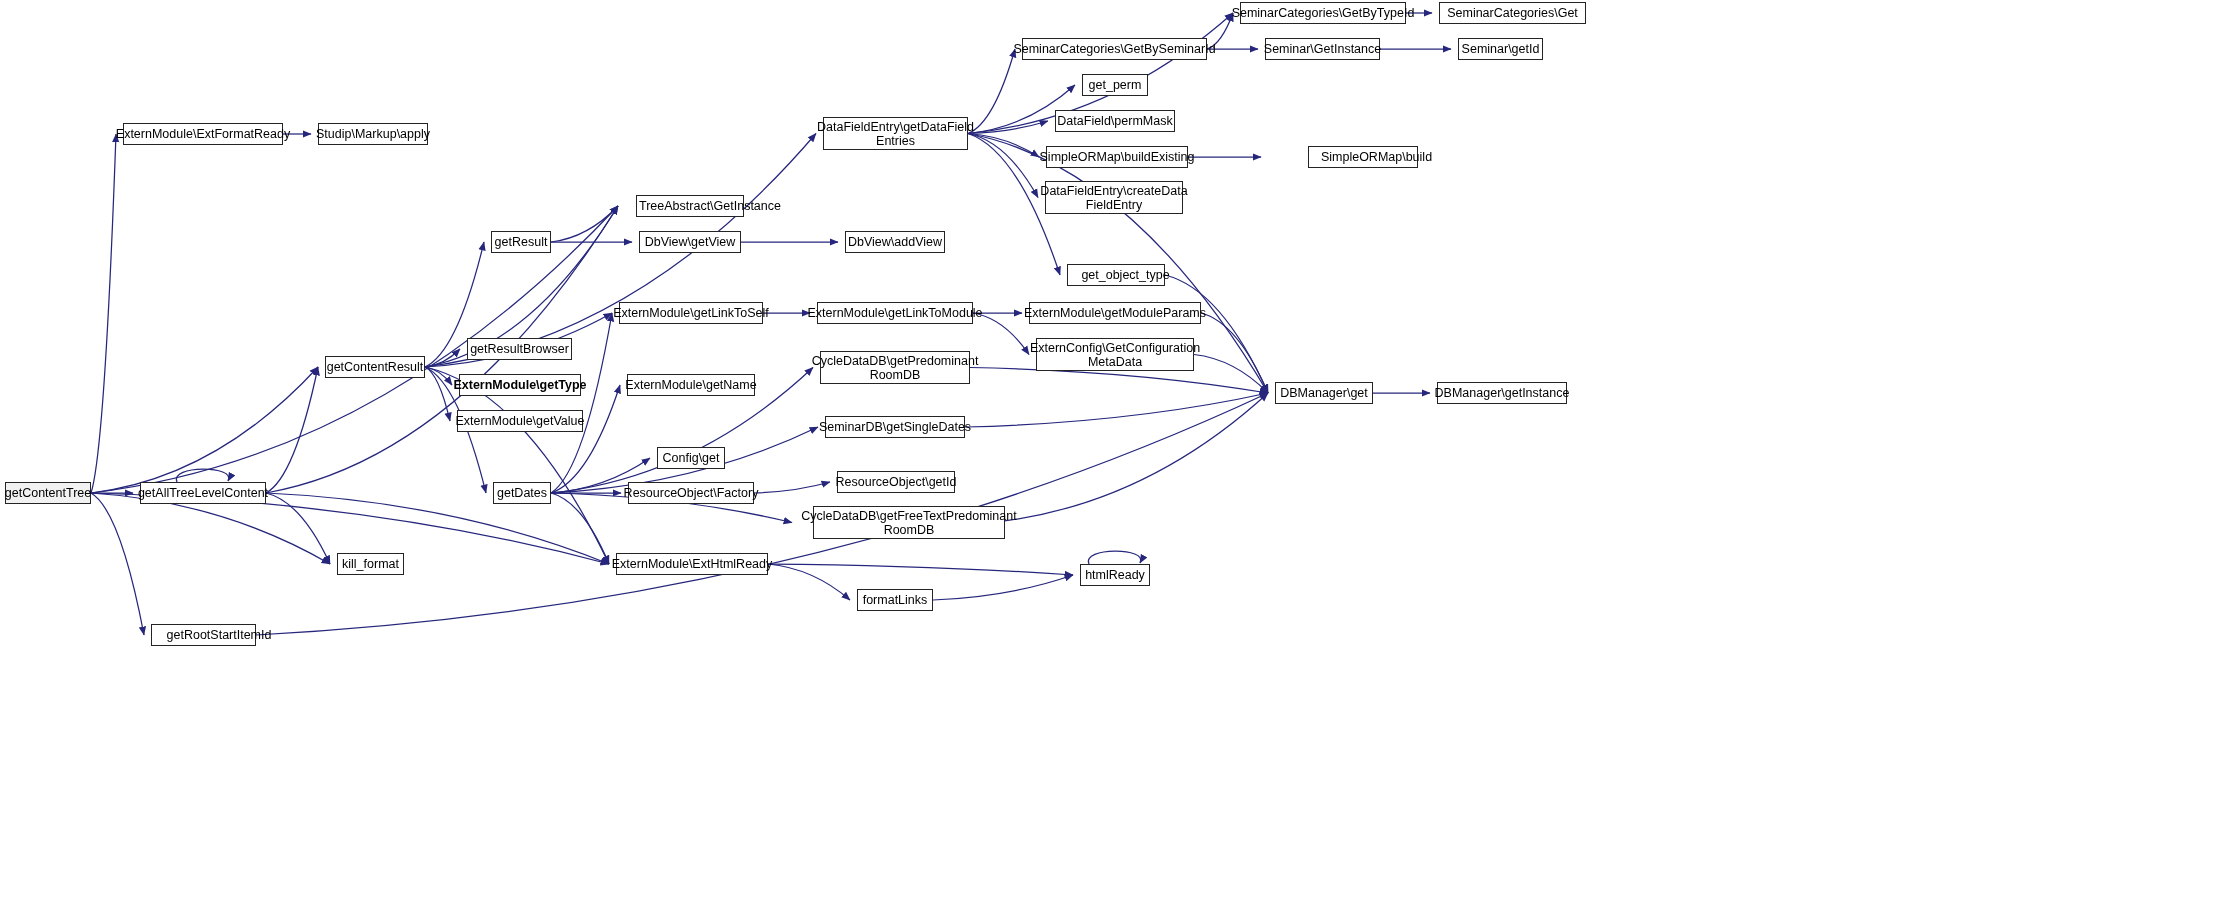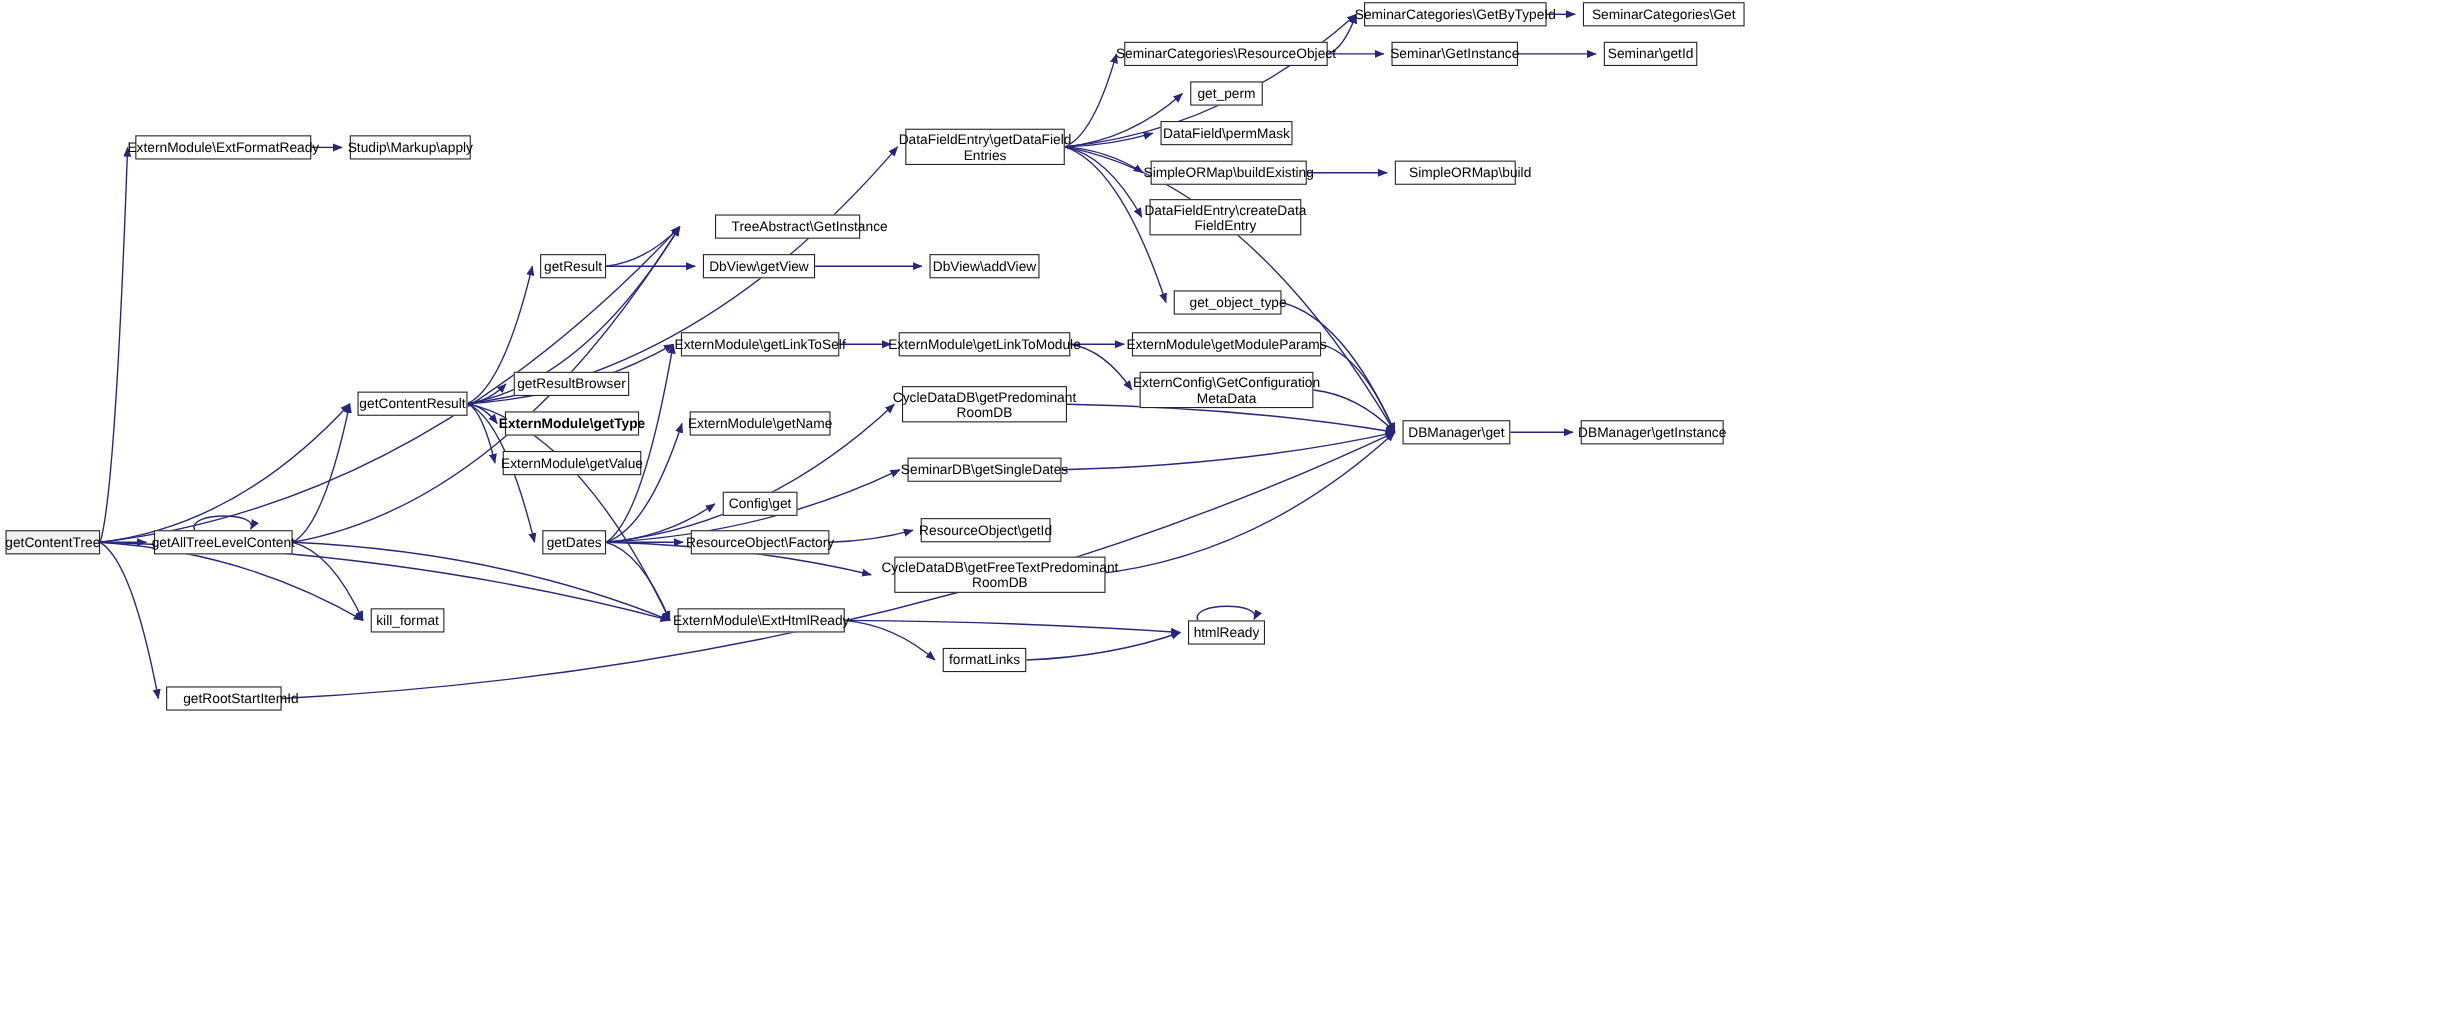--- a/index.html
+++ b/index.html
@@ -93,50 +93,50 @@
       <div class="node" style="left: 123px; top: 123px; width: 160px; height: 22px;">ExternModule\ExtFormatReady</div>
       <div class="node" style="left: 318px; top: 123px; width: 110px; height: 22px;">Studip\Markup\apply</div>
       <div class="node" style="left: 151px; top: 624px; width: 105px; height: 22px; padding-left: 35px;">getRootStartItemId</div>
       <div class="node" style="left: 337px; top: 553px; width: 67px; height: 22px;">kill_format</div>
       <div class="node" style="left: 325px; top: 356px; width: 100px; height: 22px;">getContentResult</div>
       <div class="node" style="left: 491px; top: 231px; width: 60px; height: 22px;">getResult</div>
       <div class="node" style="left: 467px; top: 338px; width: 105px; height: 22px;">getResultBrowser</div>
       <div class="node" style="left: 459px; top: 374px; width: 122px; height: 22px; font-weight: bold;">ExternModule\getType</div>
       <div class="node" style="left: 457px; top: 410px; width: 126px; height: 22px;">ExternModule\getValue</div>
       <div class="node" style="left: 493px; top: 482px; width: 58px; height: 22px;">getDates</div>
-      <div class="node" style="left: 650px; top: 195px; width: 132px; height: 22px; padding-left: 44px;">TreeAbstract\GetInstance</div>
+      <div class="node" style="left: 636px; top: 195px; width: 108px; height: 22px; padding-left: 44px;">TreeAbstract\GetInstance</div>
       <div class="node" style="left: 639px; top: 231px; width: 102px; height: 22px;">DbView\getView</div>
       <div class="node" style="left: 845px; top: 231px; width: 100px; height: 22px;">DbView\addView</div>
       <div class="node" style="left: 619px; top: 302px; width: 144px; height: 22px;">ExternModule\getLinkToSelf</div>
       <div class="node" style="left: 627px; top: 374px; width: 128px; height: 22px;">ExternModule\getName</div>
       <div class="node" style="left: 657px; top: 447px; width: 68px; height: 22px;">Config\get</div>
       <div class="node" style="left: 628px; top: 482px; width: 126px; height: 22px;">ResourceObject\Factory</div>
       <div class="node" style="left: 616px; top: 553px; width: 152px; height: 22px;">ExternModule\ExtHtmlReady</div>
       <div class="node" style="left: 817px; top: 302px; width: 156px; height: 22px;">ExternModule\getLinkToModule</div>
       <div class="node" style="left: 820px; top: 351px; width: 150px; height: 33px;">CycleDataDB\getPredominant
 RoomDB</div>
       <div class="node" style="left: 825px; top: 416px; width: 140px; height: 22px;">SeminarDB\getSingleDates</div>
       <div class="node" style="left: 837px; top: 471px; width: 118px; height: 22px;">ResourceObject\getId</div>
       <div class="node" style="left: 813px; top: 506px; width: 192px; height: 33px;">CycleDataDB\getFreeTextPredominant
 RoomDB</div>
       <div class="node" style="left: 857px; top: 589px; width: 76px; height: 22px;">formatLinks</div>
       <div class="node" style="left: 823px; top: 117px; width: 145px; height: 33px;">DataFieldEntry\getDataField
 Entries</div>
-      <div class="node" style="left: 1022px; top: 38px; width: 185px; height: 22px;">SeminarCategories\ResourceObject</div>
+      <div class="node" style="left: 1022px; top: 38px; width: 185px; height: 22px;">SeminarCategories\GetBySeminarId</div>
       <div class="node" style="left: 1082px; top: 74px; width: 66px; height: 22px;">get_perm</div>
       <div class="node" style="left: 1055px; top: 110px; width: 120px; height: 22px;">DataField\permMask</div>
       <div class="node" style="left: 1046px; top: 146px; width: 142px; height: 22px;">SimpleORMap\buildExisting</div>
       <div class="node" style="left: 1045px; top: 181px; width: 138px; height: 33px;">DataFieldEntry\createData
 FieldEntry</div>
       <div class="node" style="left: 1067px; top: 264px; width: 98px; height: 22px; padding-left: 23px;">get_object_type</div>
       <div class="node" style="left: 1029px; top: 302px; width: 172px; height: 22px;">ExternModule\getModuleParams</div>
       <div class="node" style="left: 1036px; top: 338px; width: 158px; height: 33px;">ExternConfig\GetConfiguration
 MetaData</div>
       <div class="node" style="left: 1240px; top: 2px; width: 166px; height: 22px;">SeminarCategories\GetByTypeId</div>
       <div class="node" style="left: 1265px; top: 38px; width: 115px; height: 22px;">Seminar\GetInstance</div>
-      <div class="node" style="left: 1268px; top: 146px; width: 110px; height: 22px; padding-left: 31px;">SimpleORMap\build</div>
+      <div class="node" style="left: 1308px; top: 146px; width: 110px; height: 22px; padding-left: 31px;">SimpleORMap\build</div>
       <div class="node" style="left: 1275px; top: 382px; width: 98px; height: 22px;">DBManager\get</div>
       <div class="node" style="left: 1080px; top: 564px; width: 70px; height: 22px;">htmlReady</div>
       <div class="node" style="left: 1439px; top: 2px; width: 147px; height: 22px;">SeminarCategories\Get</div>
       <div class="node" style="left: 1458px; top: 38px; width: 85px; height: 22px;">Seminar\getId</div>
       <div class="node" style="left: 1437px; top: 382px; width: 130px; height: 22px;">DBManager\getInstance</div>
     </div>
 </div>
 
 </body></html>

